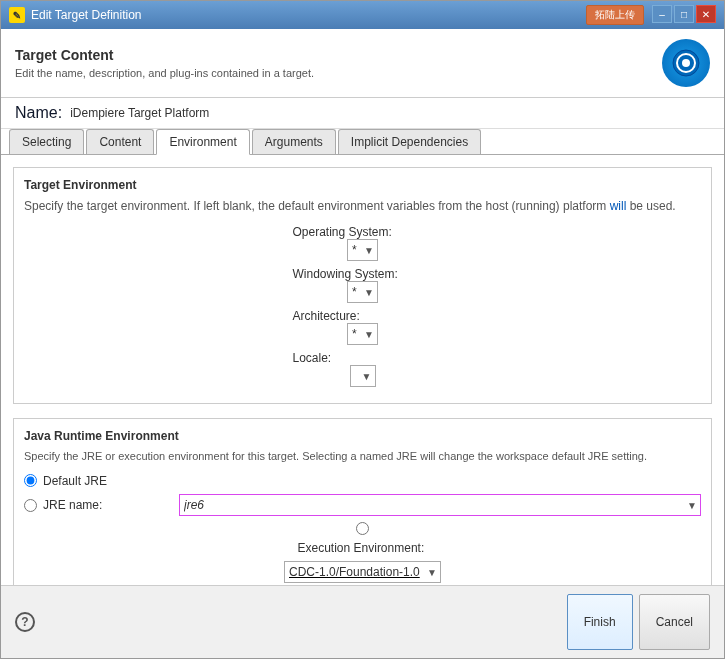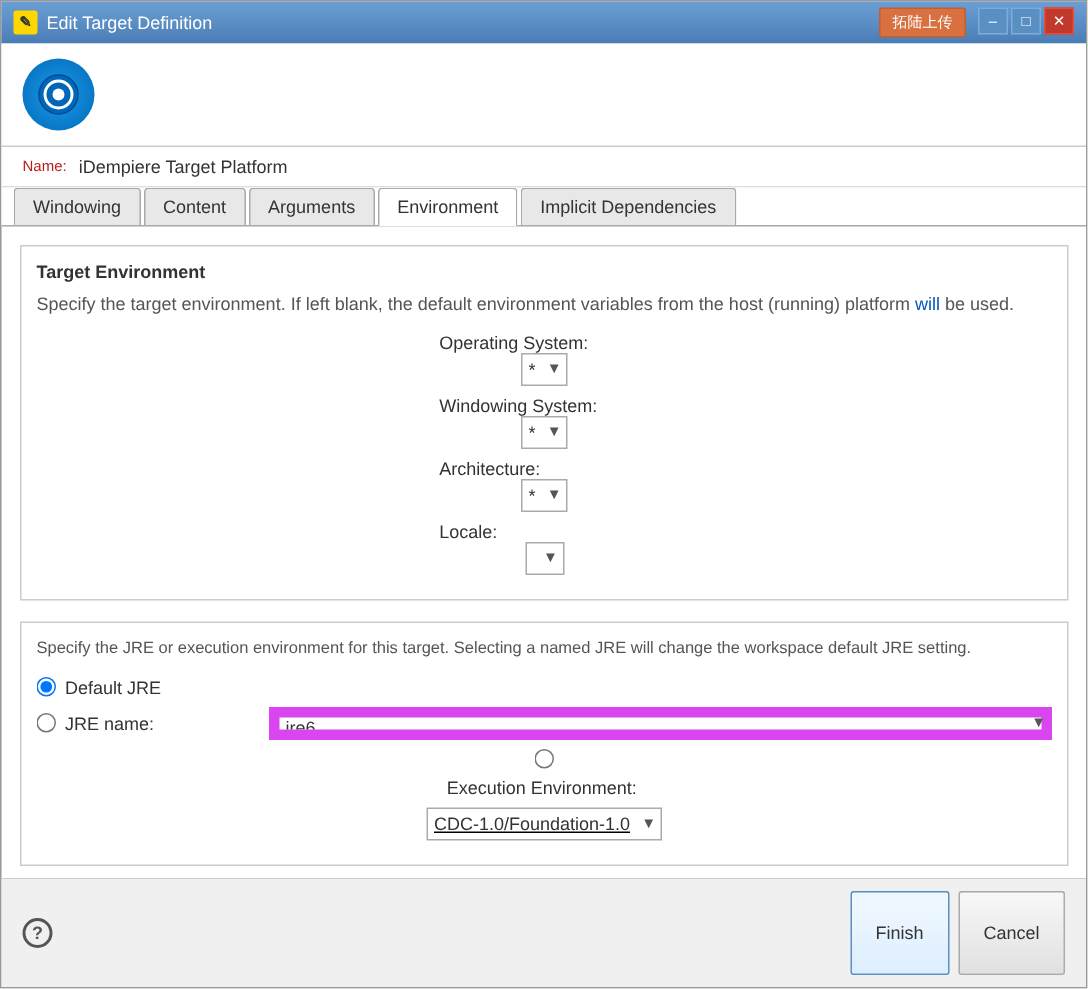--- a/index.html
+++ b/index.html
@@ -15,21 +15,21 @@
     .title-btn { width: 20px; height: 18px; background: #5a8fc4; border: 1px solid #7aadd8; color: white; font-size: 10px; cursor: pointer; display: flex; align-items: center; justify-content: center; }
     .title-btn.close { background: #c0392b; border-color: #e74c3c; }
 
     .top-banner { background: white; padding: 10px 14px; border-bottom: 1px solid #ccc; display: flex; align-items: center; justify-content: space-between; }
     .banner-left { }
     .banner-title { font-size: 14px; font-weight: bold; color: #333; margin-bottom: 4px; }
     .banner-desc { font-size: 11px; color: #555; }
     .banner-icon { width: 48px; height: 48px; background: radial-gradient(circle, #1a9de8, #0067b8); border-radius: 50%; display: flex; align-items: center; justify-content: center; color: white; font-size: 20px; }
 
     .name-row { background: white; padding: 6px 14px; border-bottom: 1px solid #ddd; display: flex; align-items: center; gap: 8px; }
-    .name-label { font-size: 10px; color: #b91c1c; }
+    .name-label { font-size: 16px; color: #0f172a; }
     .name-value { font-size: 12px; color: #333; }
 
     .tab-bar { background: white; border-bottom: 1px solid #aaa; padding: 0 8px; display: flex; align-items: flex-end; gap: 0; }
     .tab { padding: 5px 12px; border: 1px solid #aaa; border-bottom: none; cursor: pointer; background: #e8e8e8; color: #333; font-size: 12px; margin-right: 2px; border-radius: 3px 3px 0 0; }
     .tab.active { background: white; border-bottom: 1px solid white; margin-bottom: -1px; z-index: 1; }
 
     .content-area { flex: 1; background: white; padding: 12px; overflow: auto; }
 
     .section-box { border: 1px solid #ccc; padding: 10px; margin-bottom: 14px; }
     .section-title { font-size: 12px; font-weight: bold; color: #333; margin-bottom: 6px; }
@@ -67,39 +67,43 @@
     </div>
     <div class="title-bar-right">
       <div style="background:#d87040;border:1px solid #c06030;padding:2px 8px;color:white;font-size:10px;border-radius:2px;margin-right:6px;">拓陆上传</div>
       <button class="title-btn">–</button>
       <button class="title-btn">□</button>
       <button class="title-btn close">✕</button>
     </div>
   </div>
 
   <div class="top-banner">
+    <div class="banner-left">
+      <div class="banner-title">Target Content</div>
+      <div class="banner-desc">Edit the name, description, and plug-ins contained in a target.</div>
+    </div>
     <div class="banner-icon">
       <svg width="28" height="28" viewBox="0 0 28 28">
         <circle cx="14" cy="14" r="13" fill="#0067b8" stroke="#004a9a" stroke-width="1"></circle>
         <circle cx="14" cy="14" r="9" fill="none" stroke="white" stroke-width="2"></circle>
         <circle cx="14" cy="14" r="4" fill="white"></circle>
       </svg>
     </div>
   </div>
 
   <div class="name-row">
     <span class="name-label">Name:</span>
     <span class="name-value">iDempiere Target Platform</span>
   </div>
 
   <div class="tab-bar">
-    <div class="tab">Windowing</div>
+    <div class="tab">Selecting</div>
     <div class="tab">Content</div>
+    <div class="tab active">Environment</div>
     <div class="tab">Arguments</div>
-    <div class="tab active">Environment</div>
     <div class="tab">Implicit Dependencies</div>
   </div>
 
   <div class="content-area">
 
     <div class="section-box">
       <div class="section-title">Target Environment</div>
       <div class="section-desc">
         <span>Specify the target environment.  If left blank, the default environment variables from the host (running) platform </span><span class="blue">will</span><span> be used.</span>
       </div>
@@ -139,32 +143,33 @@
         <div class="select-wrapper">
           <select>
             <option value=""></option>
           </select>
           <span class="select-arrow">▼</span>
         </div>
       </div>
     </div>
 
     <div class="jre-section">
+      <div class="jre-title">Java Runtime Environment</div>
       <div class="jre-desc">Specify the JRE or execution environment for this target. Selecting a named JRE will change the workspace default JRE setting.</div>
 
       <div class="radio-row">
         <input type="radio" class="radio-input" name="jre-option" checked="" style="">
         <span class="radio-label">Default JRE</span>
       </div>
 
       <div class="radio-row" style="align-items:center;">
         <input type="radio" class="radio-input" name="jre-option" style="">
         <span class="radio-label" style="width:130px;">JRE name:</span>
         <div class="select-wrapper" style="flex:1;">
-          <select style="width:100%;height:22px;border:7px solid #d946ef;background:white;padding:0 20px 0 4px;font-size:12px;color:#333;appearance:none;-webkit-appearance:none;">
+          <select style="width:100%;height:22px;border:1px solid #d946ef;background:white;padding:0 20px 0 4px;font-size:12px;color:#333;appearance:none;font-style:italic;-webkit-appearance:none;">
             <option>jre6</option>
           </select>
           <span class="select-arrow">▼</span>
         </div>
       </div>
 
       <div class="radio-row" style="align-items:center;flex-direction:column;">
         <input type="radio" class="radio-input" name="jre-option" style="">
         <span class="radio-label" style="width:130px;white-space:nowrap;">Execution Environment:</span>
         <div class="select-wrapper" style="flex:1;text-decoration:underline;">

